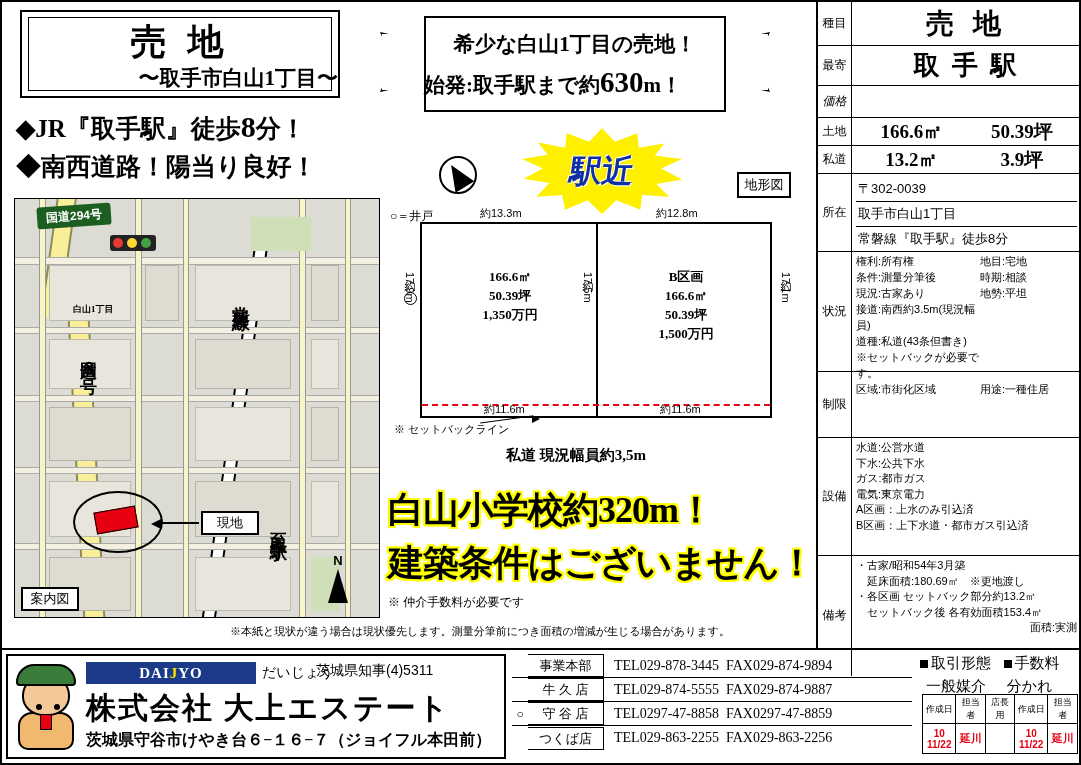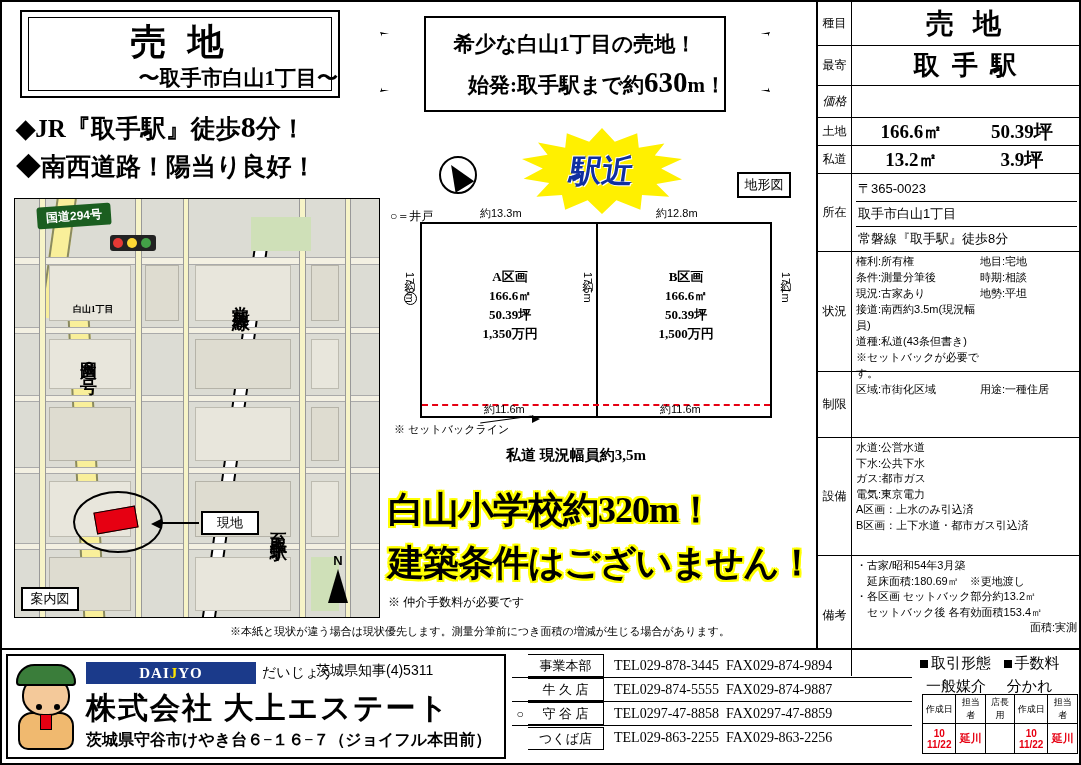--- a/index.html
+++ b/index.html
@@ -26,21 +26,21 @@
   .bullet1 { position:absolute; left:14px; top:108px; font-size:25px; font-weight:bold; font-family:"Liberation Serif", serif; }
   .bullet2 { position:absolute; left:14px; top:148px; font-size:25px; font-weight:bold; font-family:"Liberation Serif", serif; }
   .bullet1 .big, .bullet2 .big { font-size:30px; }
 
   
   .ribbon { position:absolute; left:378px; top:14px; width:390px; height:104px; }
   .ribbon .body { position:absolute; left:44px; top:0; width:302px; height:96px; border:2px solid #000; background:#fff; }
   .ribbon .tail-l { position:absolute; left:0px; top:16px; width:60px; height:60px; background:#fff; border:2px solid #000; clip-path: polygon(0 0, 100% 22%, 100% 78%, 0 100%, 22% 50%); }
   .ribbon .tail-r { position:absolute; right:0px; top:16px; width:60px; height:60px; background:#fff; border:2px solid #000; clip-path: polygon(100% 0, 0 22%, 0 78%, 100% 100%, 78% 50%); }
   .ribbon-line1 { position:absolute; left:44px; top:14px; width:302px; text-align:center; font-size:21px; font-weight:bold; font-family:"Liberation Serif", serif; z-index:3;}
-  .ribbon-line2 { position:absolute; left:44px; top:50px; width:302px; text-align:right; font-size:21px; font-weight:bold; font-family:"Liberation Serif", serif; z-index:3;}
+  .ribbon-line2 { position:absolute; left:44px; top:50px; width:302px; text-align:left; font-size:21px; font-weight:bold; font-family:"Liberation Serif", serif; z-index:3;}
   .ribbon-line2 .xl { font-size:29px; }
 
   
   .compass { position:absolute; left:437px; top:154px; width:38px; height:38px; border:2px solid #000; border-radius:50%; background:#fff; }
   .compass:after { content:""; position:absolute; left:6px; top:5px; width:0; height:0; border-left:11px solid transparent; border-right:11px solid transparent; border-bottom:26px solid #000; transform: rotate(-32deg); }
 
   
   .burst { position:absolute; left:520px; top:126px; width:160px; height:86px; }
   .burst .star { position:absolute; inset:0; background:#fff000; clip-path: polygon(50% 0%, 58% 16%, 72% 6%, 73% 23%, 89% 18%, 83% 32%, 100% 36%, 87% 47%, 100% 60%, 84% 65%, 92% 80%, 75% 78%, 74% 95%, 59% 84%, 50% 100%, 41% 84%, 27% 95%, 25% 78%, 9% 80%, 17% 64%, 1% 59%, 13% 47%, 0% 36%, 16% 31%, 10% 17%, 27% 23%, 28% 6%, 42% 16%); }
   .burst .txt { position:absolute; left:0; right:0; top:22px; text-align:center; font-size:32px; font-weight:bold; font-family:"Liberation Serif", serif; color:#1030a0; transform: skewX(-8deg); text-shadow: 1px 1px 0 #fff, -1px -1px 0 #fff; }
@@ -273,21 +273,20 @@
 
       <div class="dim" style="left:86px; top:-2px;">約13.3m</div>
       <div class="dim" style="left:262px; top:-2px;">約12.8m</div>
       <div class="vdim" style="left:8px; top:64px;">約17.9m</div>
       <div class="vdim" style="left:186px; top:64px;">約17.5m</div>
       <div class="vdim" style="left:384px; top:64px;">約17.1m</div>
       <div class="dim" style="left:90px; top:194px;">約11.6m</div>
       <div class="dim" style="left:266px; top:194px;">約11.6m</div>
 
       <div class="lot" style="left:28px;">
-        <div class="nm">A区画</div>
         <div class="v1">166.6㎡</div>
         <div class="v2">50.39坪</div>
         <div class="price">1,350万円</div>
       </div>
       <div class="lot" style="left:204px;">
         <div class="nm">B区画</div>
         <div class="v1">166.6㎡</div>
         <div class="v2">50.39坪</div>
         <div class="price">1,500万円</div>
       </div>
@@ -334,21 +333,21 @@
       <div class="lab">私道</div>
       <div class="val">
         <span>13.2㎡</span>
         <span>3.9坪</span>
       </div>
     </div>
 
     <div class="row r-shozai">
       <div class="lab">所在</div>
       <div class="val">
-        <div class="ln">〒365-0023</div>
+        <div class="ln">〒302-0039</div>
         <div class="ln">取手市白山1丁目</div>
         <div>常磐線『取手駅』徒歩8分</div>
       </div>
     </div>
 
     <div class="row r-jokyo">
       <div class="lab">状況</div>
       <div class="val">
         <div class="two">
             <span>権利:所有権</span>

